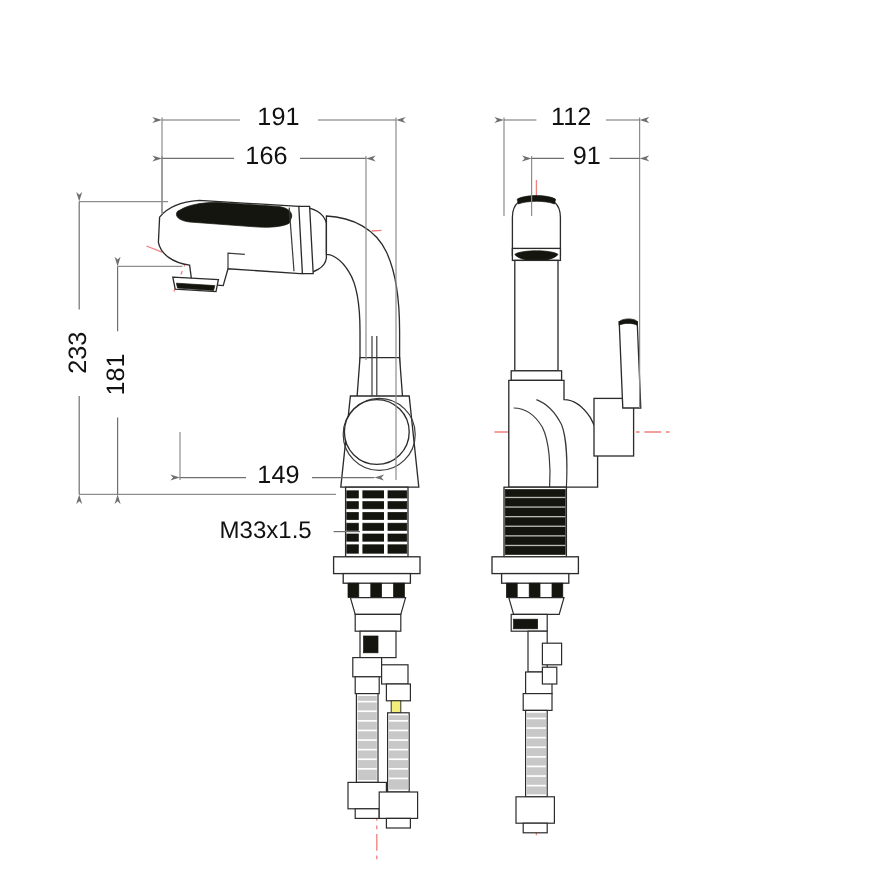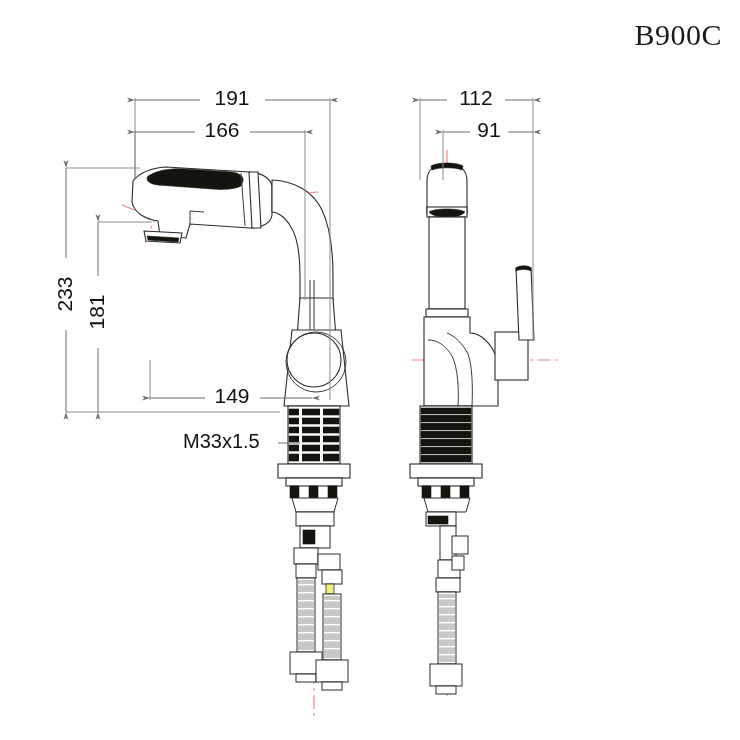--- a/index.html
+++ b/index.html
@@ -81,21 +81,20 @@
     fill: #ffffff;
     stroke: #2b2b2b;
     stroke-width: 1;
   }
 </style>
 </head>
 <body>
 
 <div id="sheet">
 
-  <div class="model-title">B900C</div>
 
   <svg id="drawing-svg" viewBox="0 0 740 740">
 
     <g>
 
       <line class="centerline" x1="122" y1="205" x2="185" y2="230"></line>
       <line class="centerline" x1="168" y1="186" x2="145" y2="243"></line>
       <line class="centerline" x1="185" y1="200" x2="318" y2="192"></line>
       <line class="centerline" x1="314" y1="270" x2="314" y2="720"></line>
 

